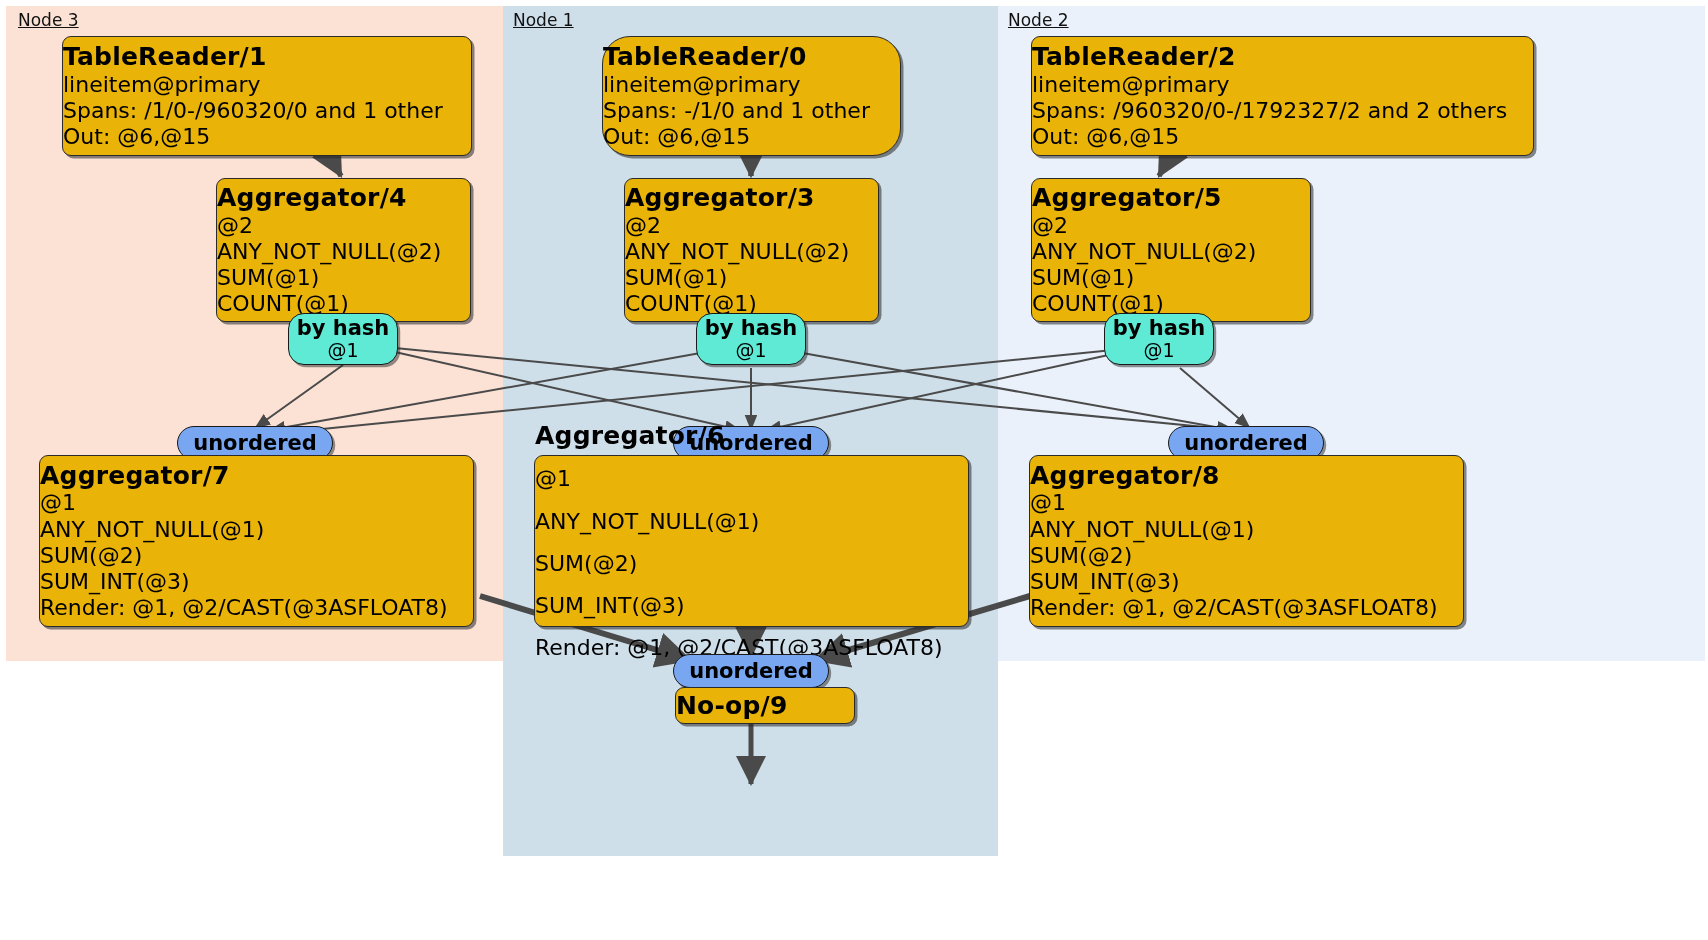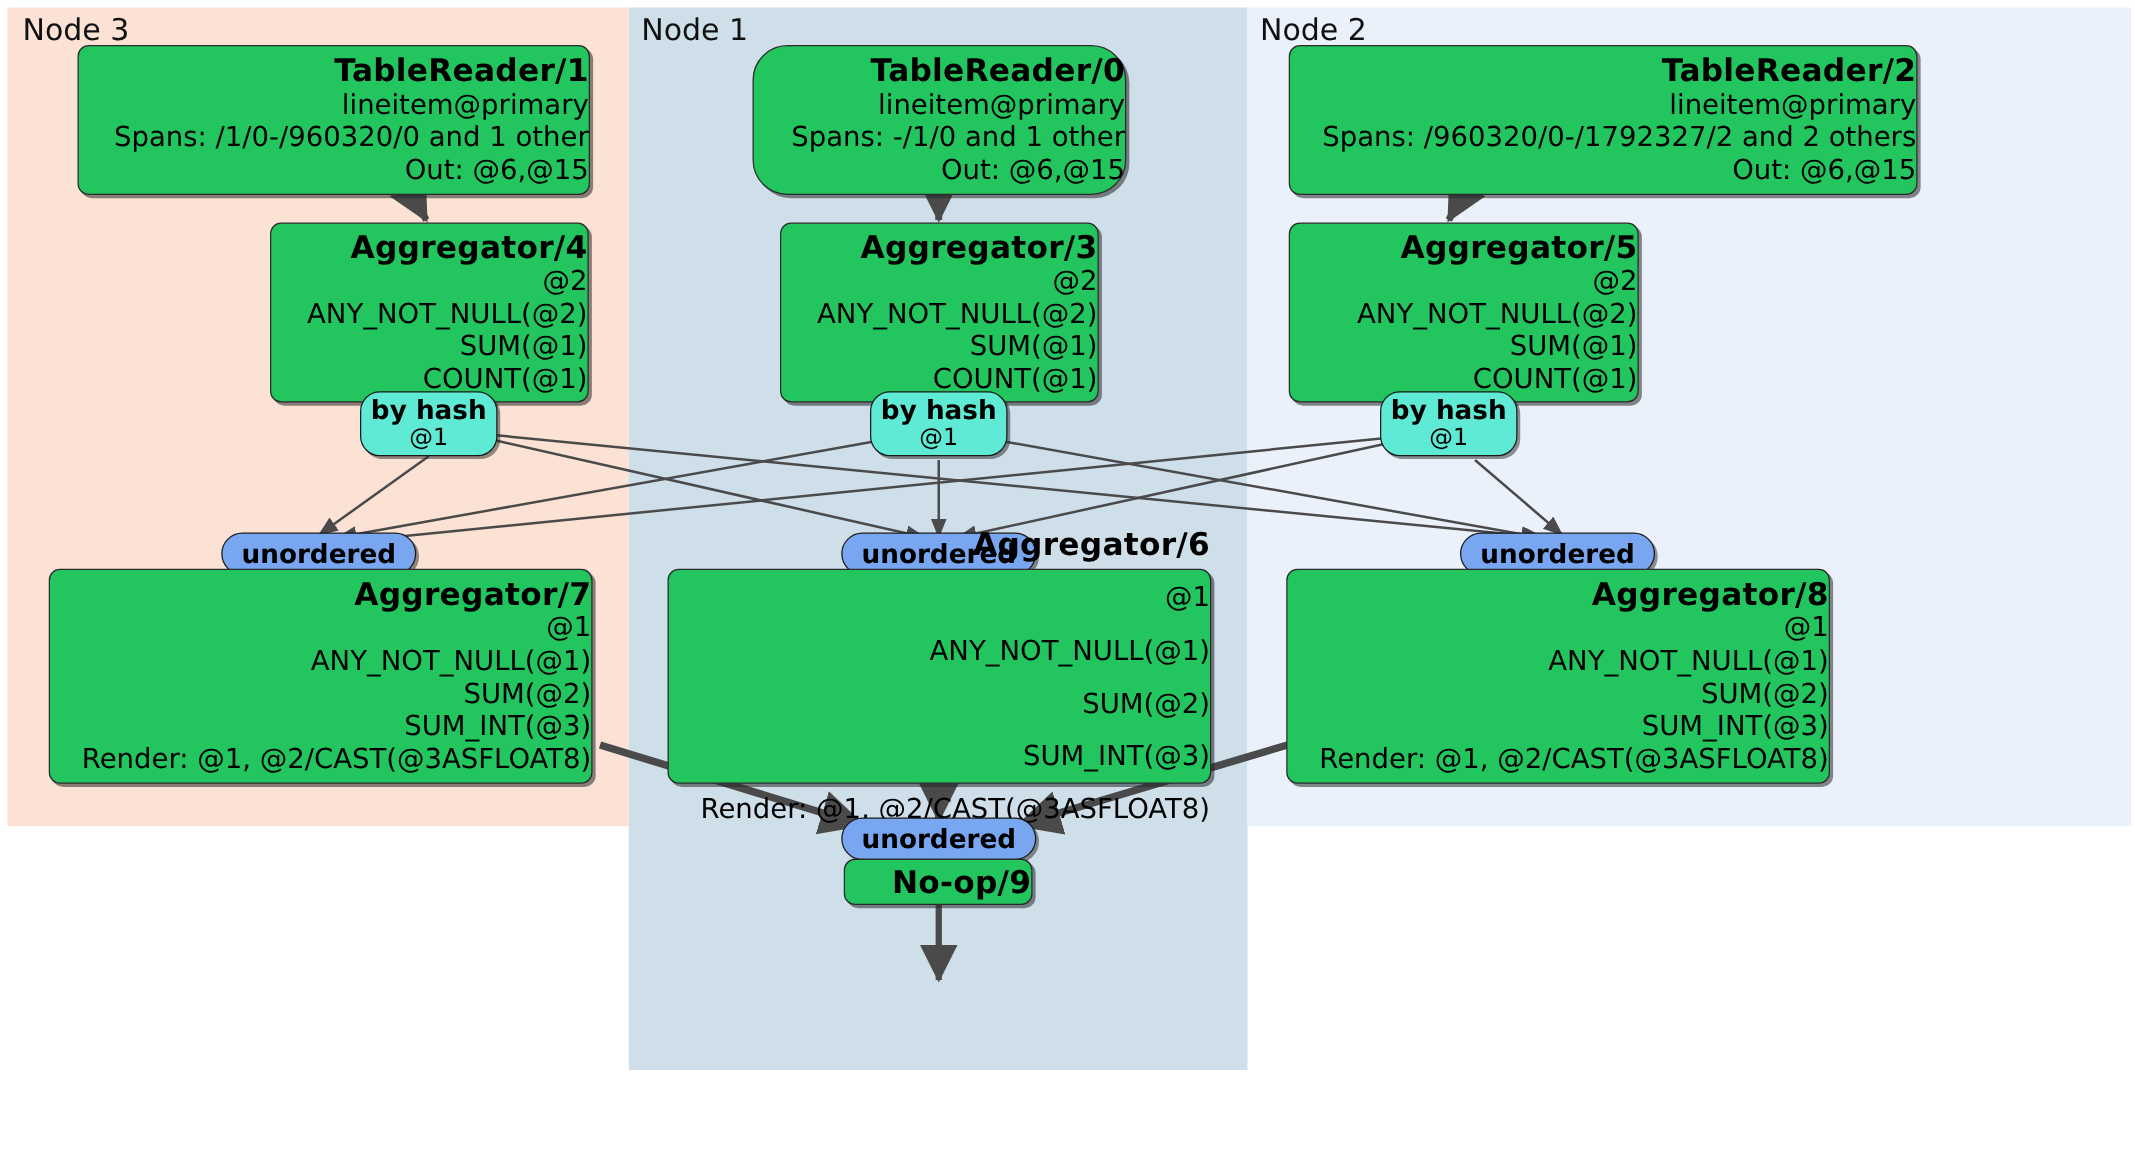--- a/index.html
+++ b/index.html
@@ -1,25 +1,25 @@
 <!DOCTYPE html>
 <html><head>
 <meta charset="utf-8">
 <style>
   html,body{margin:0;padding:0;background:#ffffff;}
   body{width:1708px;height:940px;font-family:"DejaVu Sans","Liberation Sans",sans-serif;}
   #stage{position:relative;width:1708px;height:940px;overflow:hidden;background:#fff;}
   svg{position:absolute;left:0;top:0;width:1708px;height:940px;}
 
   .node-panel{position:absolute;}
-  .node-label{position:absolute;font-size:24px;color:#111;white-space:nowrap;}
+  .node-label{position:absolute;font-size:17px;color:#111;white-space:nowrap;text-decoration:underline;}
 
-  .box{position:absolute;box-sizing:border-box;background:#22c55e;border:1.6px solid #2b2b2b;
+  .box{position:absolute;box-sizing:border-box;background:#eab308;border:1.6px solid #2b2b2b;
        border-radius:9px;box-shadow:2.5px 2.5px 0 rgba(40,40,40,.55);
-       display:flex;flex-direction:column;align-items:flex-end;justify-content:center;
+       display:flex;flex-direction:column;align-items:flex-start;justify-content:center;
        text-align:center;color:#000;line-height:1.19;}
   .box .title{font-weight:bold;font-size:25px;letter-spacing:.2px;}
   .box .line{font-size:22px;}
   .box.compact .title{font-size:25px;}
 
   .pill{position:absolute;box-sizing:border-box;border:1.6px solid #1a1a1a;border-radius:999px;
         display:flex;flex-direction:column;align-items:center;justify-content:center;
         text-align:center;color:#000;line-height:1.15;
         box-shadow:2.2px 2.2px 0 rgba(40,40,40,.5);}
   .pill.blue{background:#78a6f0;}
@@ -165,18 +165,18 @@
     <div class="line">ANY_NOT_NULL(@1)</div>
     <div class="line">SUM(@2)</div>
     <div class="line">SUM_INT(@3)</div>
     <div class="line">Render: @1, @2/CAST(@3ASFLOAT8)</div>
   </div>
 
   <div class="pill blue" style="left:673px;top:654px;width:156px;height:34px;">
     <div class="p-title">unordered</div>
   </div>
 
-  <div class="box compact" style="left:675px;top:687px;width:151px;height:37px;">
+  <div class="box compact" style="left:675px;top:687px;width:180px;height:37px;">
     <div class="title">No-op/9</div>
   </div>
 
 
 </div>
 
 </body></html>

